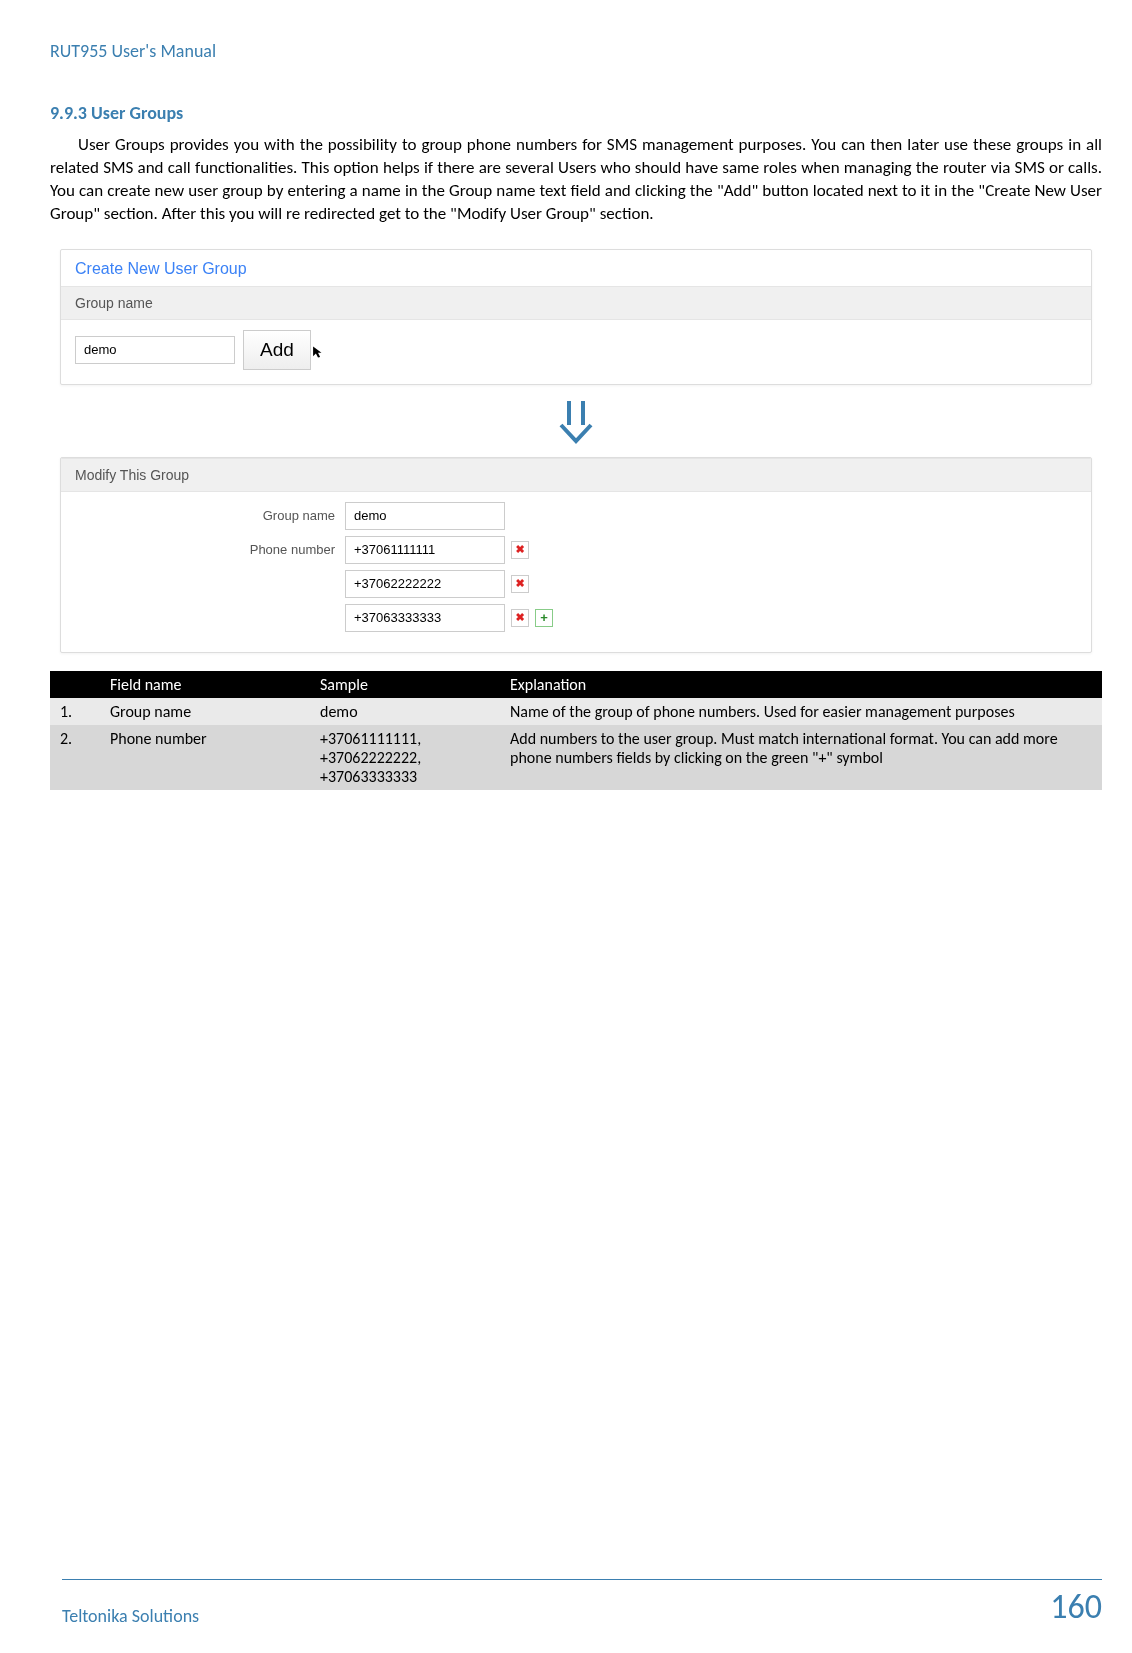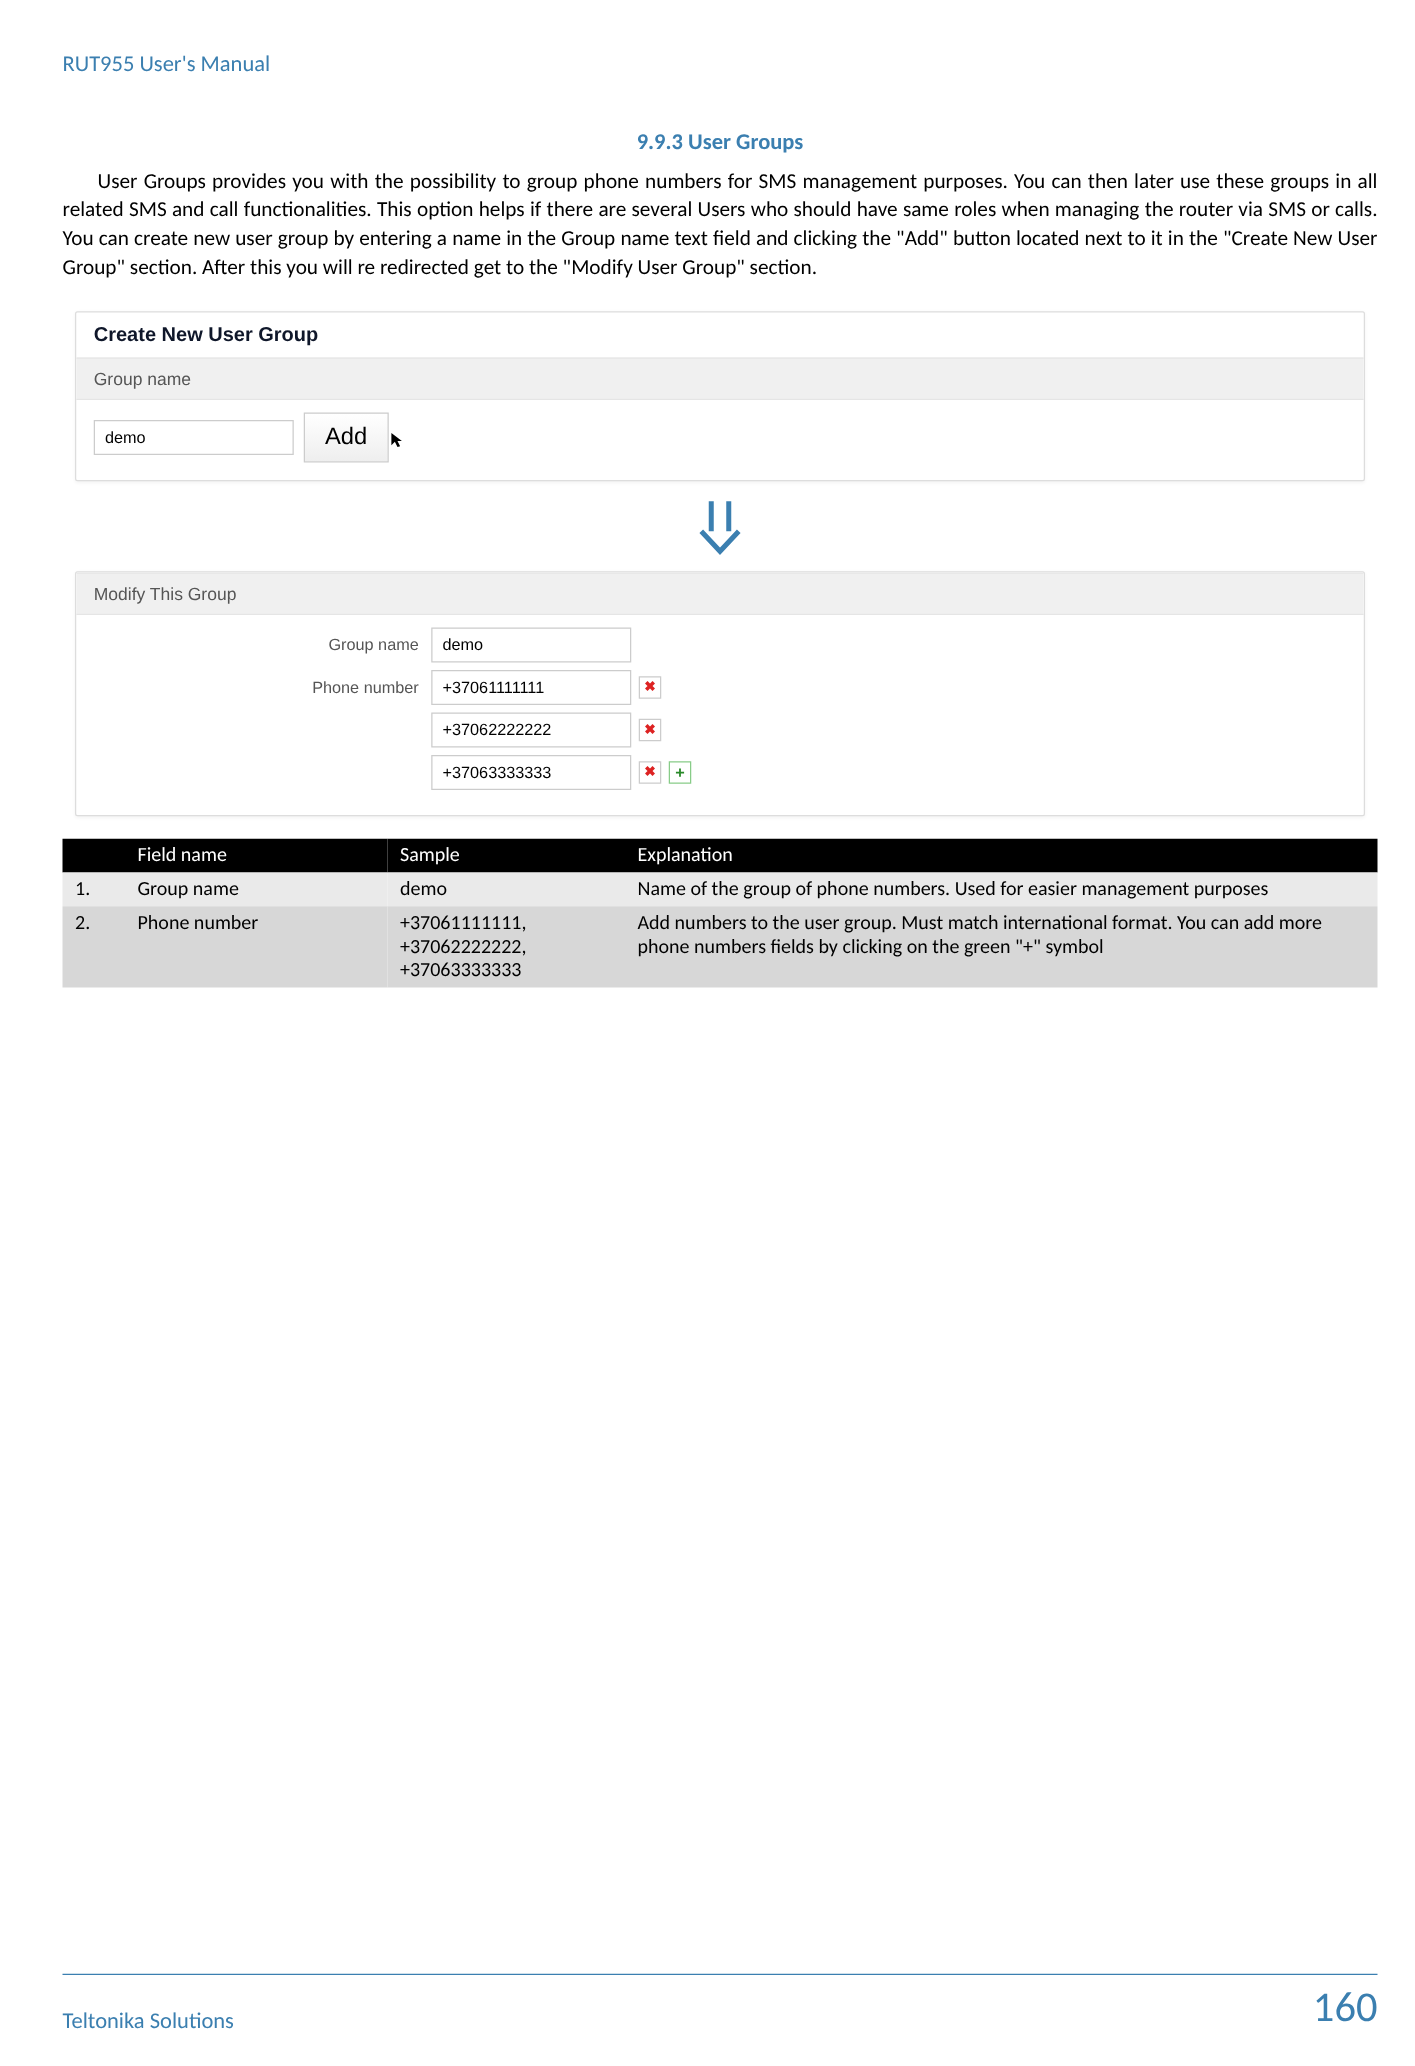--- a/index.html
+++ b/index.html
@@ -18,42 +18,41 @@
   .header {
     color: #3b7fb0;
     font-size: 18px;
     margin-bottom: 40px;
   }
   .section-head {
     color: #3b7fb0;
     font-size: 18px;
     font-weight: bold;
     margin-bottom: 10px;
-    text-align: center;
   }
   .body-text {
     font-size: 17px;
     line-height: 1.35;
     text-align: justify;
     margin-bottom: 23px;
   }
   .body-text .indent { display:inline-block; width:28px; }
   .shot {
     border: 1px solid #ddd;
     border-radius: 2px;
     width: 1030px;
     margin: 0 auto 6px auto;
     background: #fff;
     box-shadow: 0 1px 3px rgba(0,0,0,.05);
     font-family: Arial, sans-serif;
     overflow: hidden;
   }
   .shot .title {
-    color: #0f172a;
-    font-weight: bold;
+    color: #3b82f6;
+    font-weight: normal;
     font-size: 16px;
     padding: 10px 14px 8px 14px;
   }
   .shot .bar {
     background: #f0f0f0;
     border-top: 1px solid #e5e5e5;
     border-bottom: 1px solid #e5e5e5;
     padding: 8px 14px;
     font-size: 14px;
     color: #555;
@@ -112,21 +111,21 @@
   table.explain thead th {
     background: #000; color: #fff; text-align: left; padding: 4px 10px; font-weight: normal;
   }
   table.explain td { padding: 4px 10px; vertical-align: top; }
   table.explain .idx { width: 30px; }
   table.explain .fn { width: 190px; }
   table.explain .samp { width: 170px; }
   .row-gray { background: #eaeaea; }
   .row-lgray { background: #d7d7d7; }
   .pagefoot {
-    position:absolute; bottom:26px; left:50px; right:30px;
+    position:absolute; bottom:26px; left:62px; right:30px;
     display:flex; justify-content:space-between; align-items:flex-end;
     border-top: 1px solid #3b7fb0; padding-top:6px;
     color:#3b7fb0;
   }
   .pagefoot .left { font-size:18px; }
   .pagefoot .right { font-size:34px; color:#3b7fb0; }
   .cursor {
     display:inline-block; width:14px; height:14px; margin-left:-8px; margin-top:4px;
   }
 </style>

